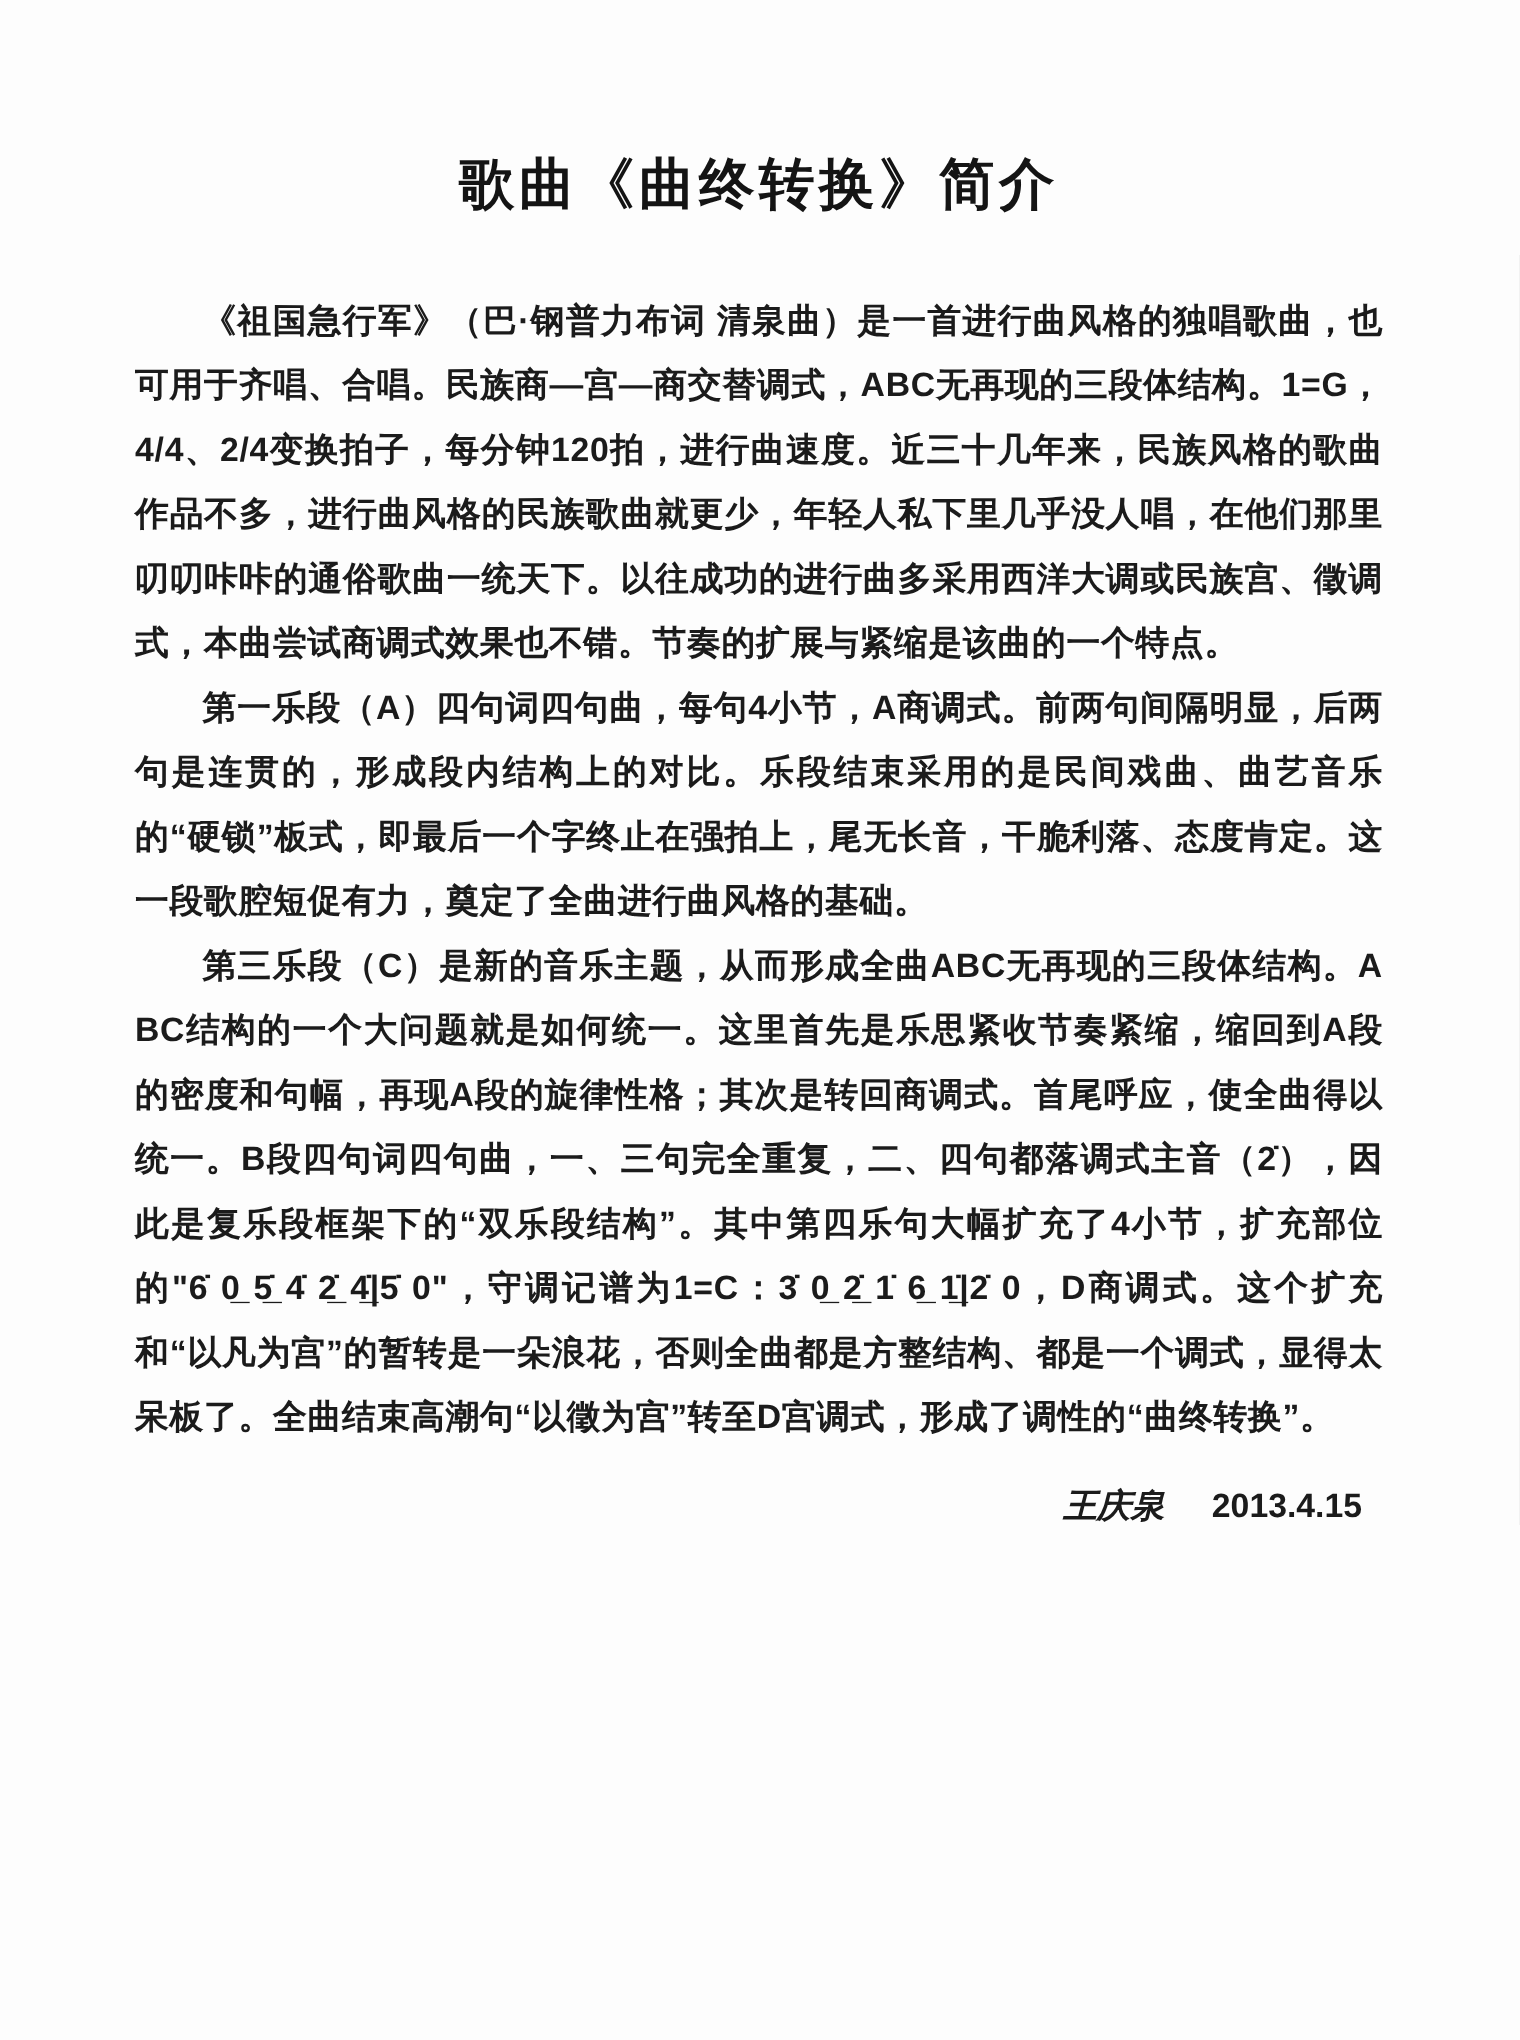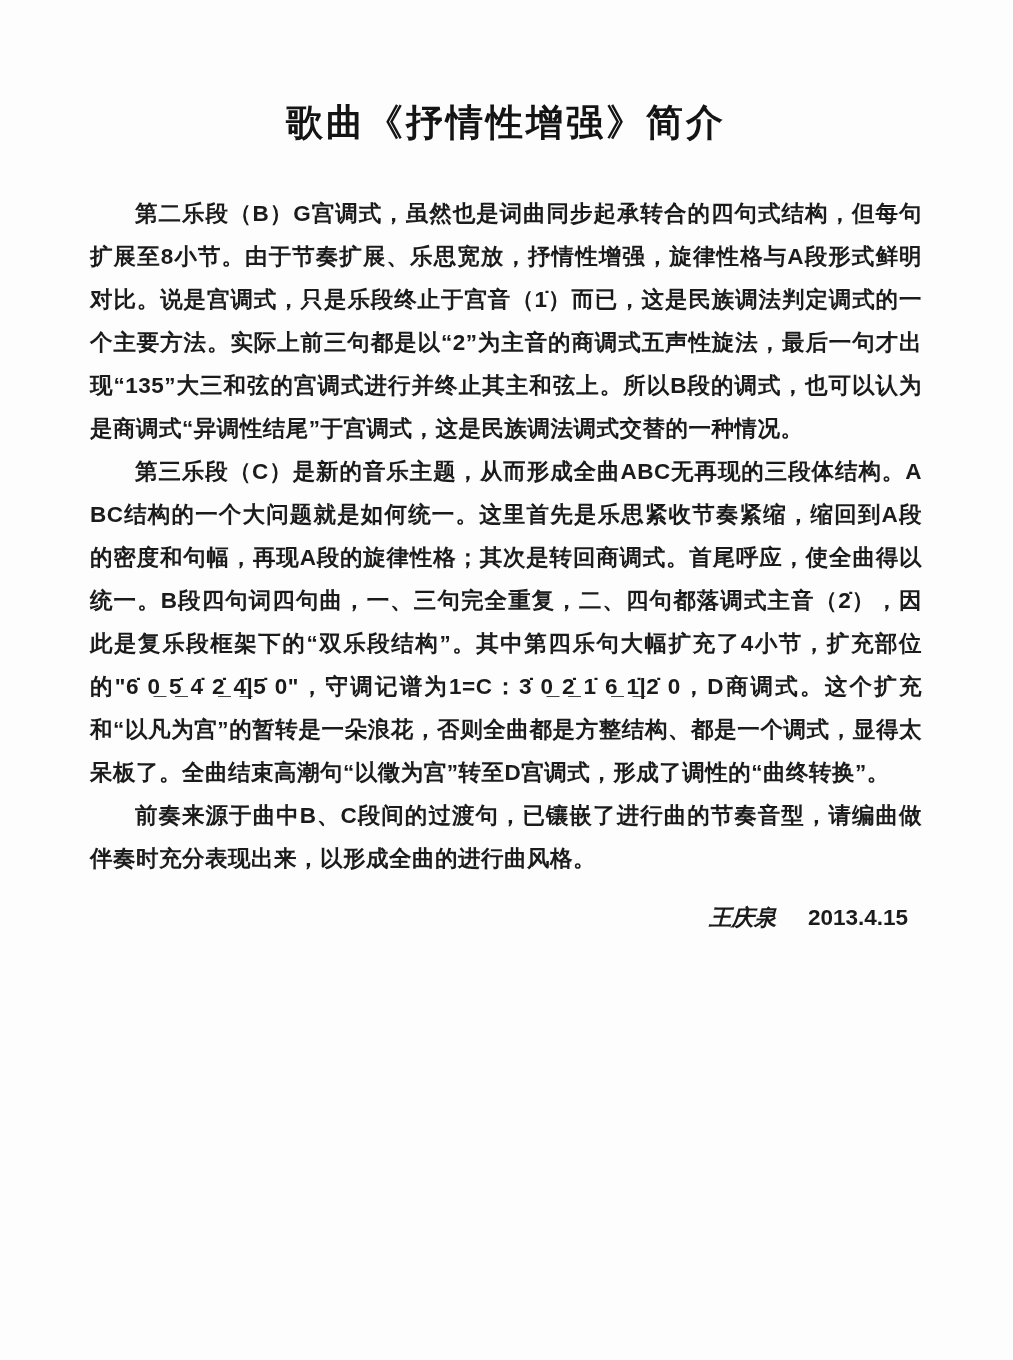--- a/index.html
+++ b/index.html
@@ -46,22 +46,22 @@
     font-size: 22.5px;
     font-weight: 600;
     color: #1b1b1b;
   }
   .signature .sig-author { margin-right: 1.4em; font-style: italic; }
 </style>
 </head>
 <body>
 
 <div class="page">
-  <h1 class="doc-title">歌曲《抒情性增强》简介</h1>
+  <h1 class="doc-title">歌曲《曲终转换》简介</h1>
   <div class="doc-body">
-    <p>第二乐段（B）G宫调式，虽然也是词曲同步起承转合的四句式结构，但每句扩展至8小节。由于节奏扩展、乐思宽放，抒情性增强，旋律性格与A段形式鲜明对比。说是宫调式，只是乐段终止于宫音（1̇）而已，这是民族调法判定调式的一个主要方法。实际上前三句都是以“2”为主音的商调式五声性旋法，最后一句才出现“135”大三和弦的宫调式进行并终止其主和弦上。所以B段的调式，也可以认为是商调式“异调性结尾”于宫调式，这是民族调法调式交替的一种情况。</p>
+    <p>《祖国急行军》（巴·钢普力布词 清泉曲）是一首进行曲风格的独唱歌曲，也可用于齐唱、合唱。民族商—宫—商交替调式，ABC无再现的三段体结构。1=G，4/4、2/4变换拍子，每分钟120拍，进行曲速度。近三十几年来，民族风格的歌曲作品不多，进行曲风格的民族歌曲就更少，年轻人私下里几乎没人唱，在他们那里叨叨咔咔的通俗歌曲一统天下。以往成功的进行曲多采用西洋大调或民族宫、徵调式，本曲尝试商调式效果也不错。节奏的扩展与紧缩是该曲的一个特点。</p>
+    <p>第一乐段（A）四句词四句曲，每句4小节，A商调式。前两句间隔明显，后两句是连贯的，形成段内结构上的对比。乐段结束采用的是民间戏曲、曲艺音乐的“硬锁”板式，即最后一个字终止在强拍上，尾无长音，干脆利落、态度肯定。这一段歌腔短促有力，奠定了全曲进行曲风格的基础。</p>
     <p>第三乐段（C）是新的音乐主题，从而形成全曲ABC无再现的三段体结构。ABC结构的一个大问题就是如何统一。这里首先是乐思紧收节奏紧缩，缩回到A段的密度和句幅，再现A段的旋律性格；其次是转回商调式。首尾呼应，使全曲得以统一。B段四句词四句曲，一、三句完全重复，二、四句都落调式主音（2̇），因此是复乐段框架下的“双乐段结构”。其中第四乐句大幅扩充了4小节，扩充部位的"6̇ 0̲ 5̲̇ 4̇ 2̲̇ 4̲̇|5̇ 0"，守调记谱为1=C：3̇ 0̲ 2̲̇ 1̇ 6̲ 1̲̇|2̇ 0，D商调式。这个扩充和“以凡为宫”的暂转是一朵浪花，否则全曲都是方整结构、都是一个调式，显得太呆板了。全曲结束高潮句“以徵为宫”转至D宫调式，形成了调性的“曲终转换”。</p>
-    <p>前奏来源于曲中B、C段间的过渡句，已镶嵌了进行曲的节奏音型，请编曲做伴奏时充分表现出来，以形成全曲的进行曲风格。</p>
   </div>
   <div class="signature">
     <span class="sig-author">王庆泉</span><span class="sig-date">2013.4.15</span>
   </div>
 </div>
 
 </body></html>

